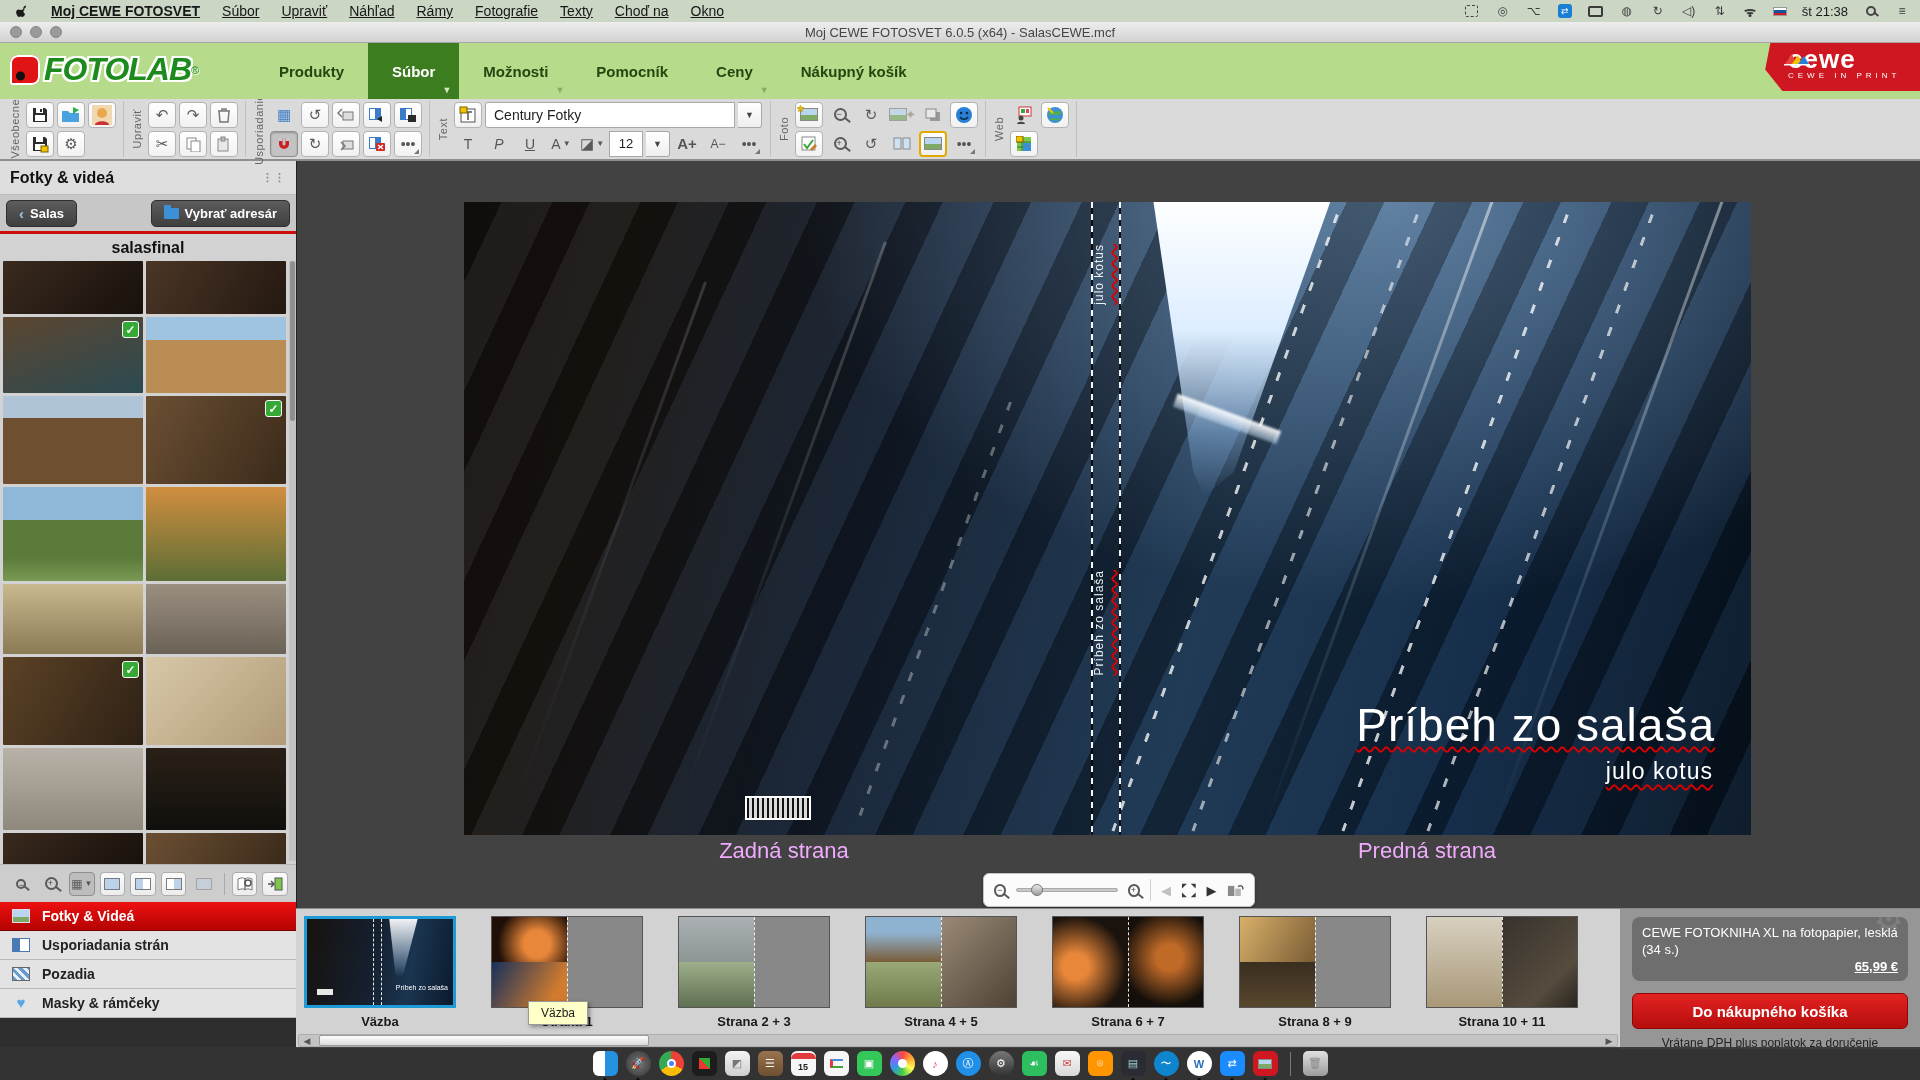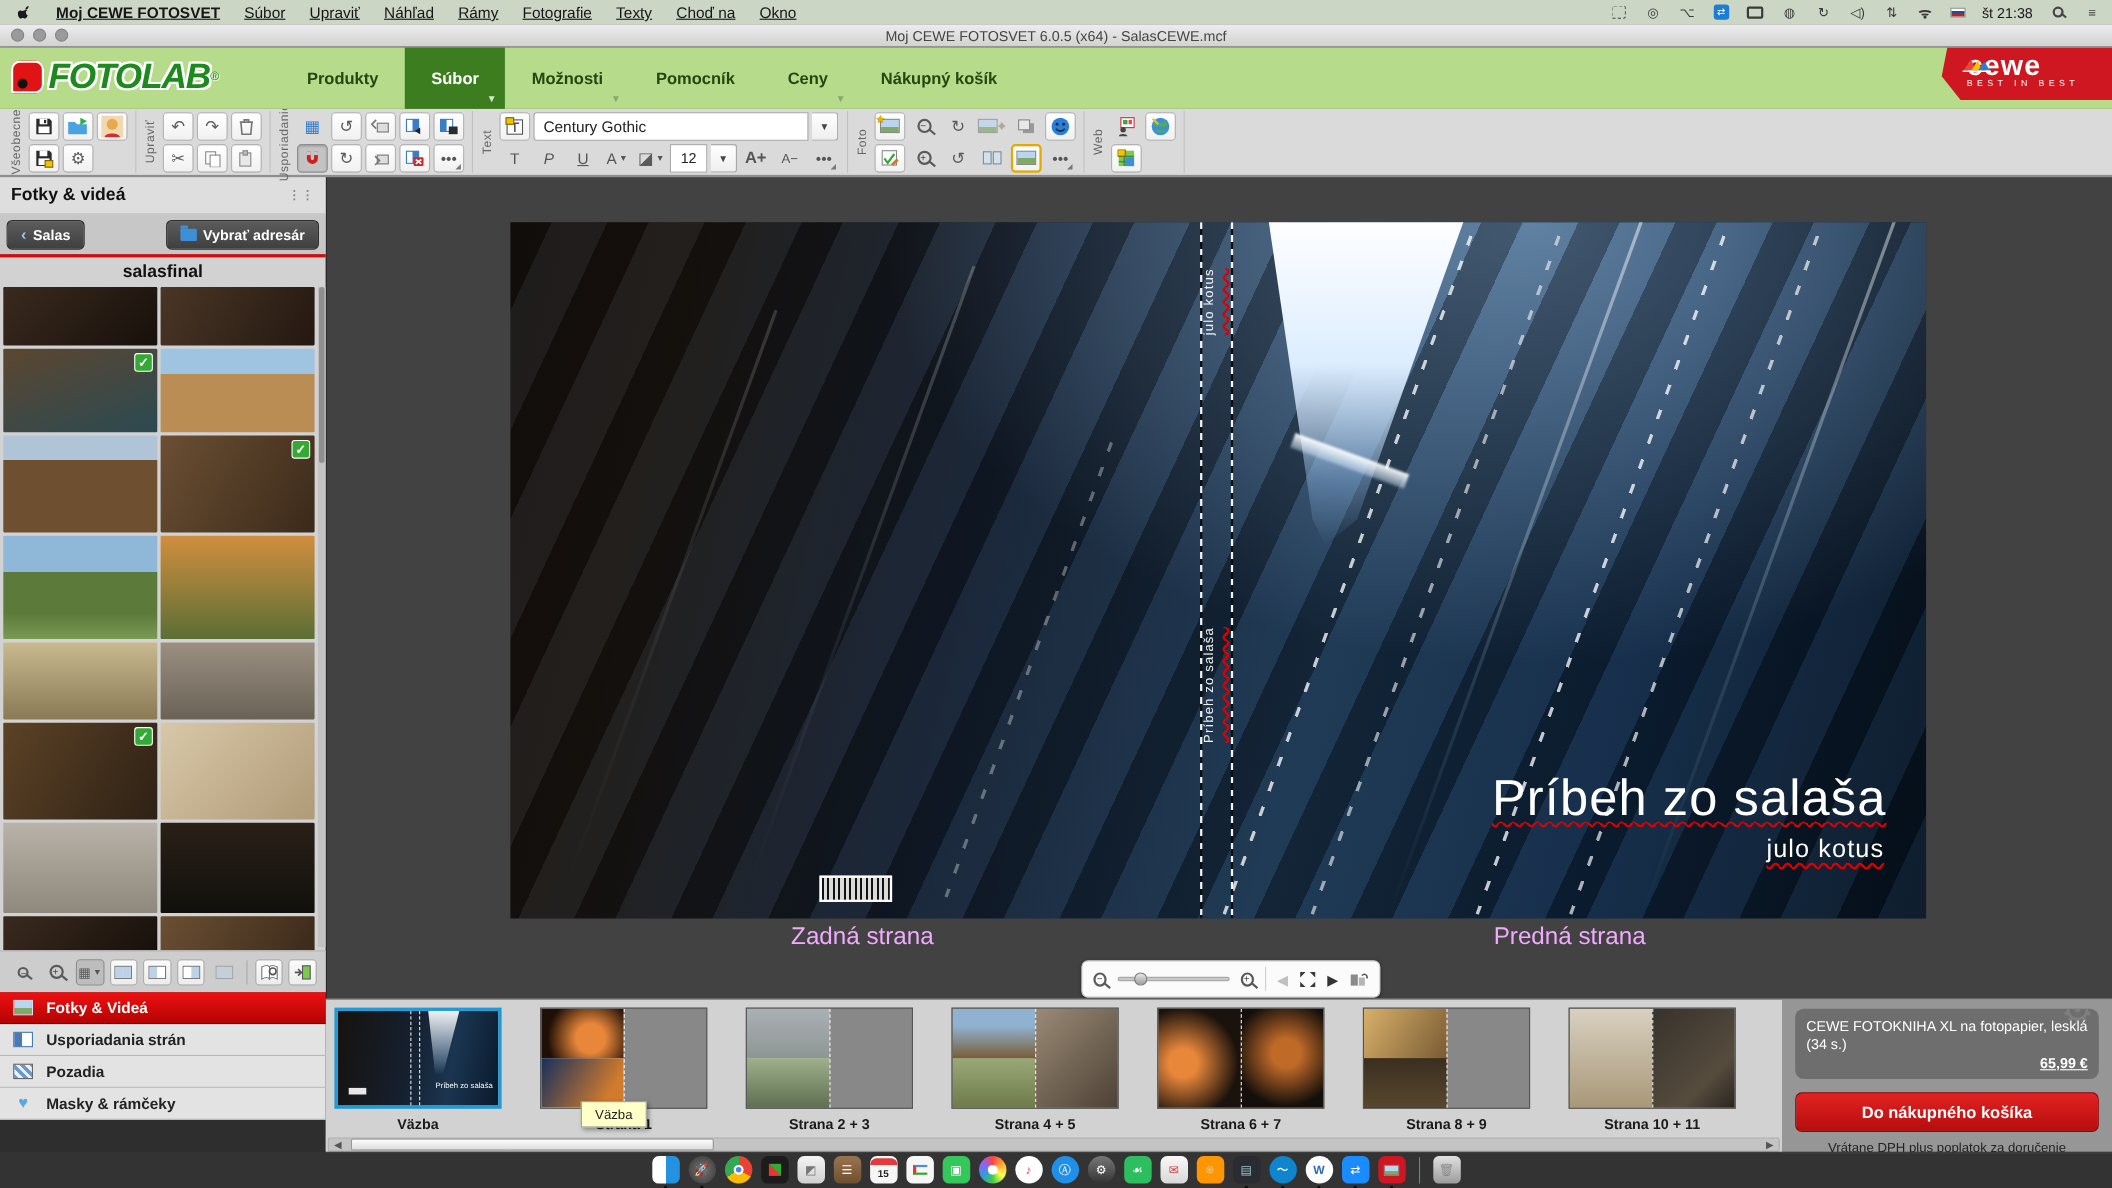--- a/index.html
+++ b/index.html
@@ -306,21 +306,21 @@
       </span>
   </div>
   <div class="cewe-banner">
     <svg class="cewe-flag" viewBox="0 0 26 14">
         <path fill="#e8463c" d="M1 12L8 2l4 10z"></path>
         <path fill="#f5c400" d="M8 12L14 3l4 9z"></path>
         <path fill="#2a7fd4" d="M14 12L20 4l5 8z"></path>
         <path fill="#fff" d="M0 12h26v1.5H0z"></path>
       </svg>
     <div class="cewe-brand">cewe</div>
-    <div class="cewe-tag">BEST IN BEST</div>
+    <div class="cewe-tag">CEWE IN PRINT</div>
   </div>
 </div>
 
 <div class="toolbar">
 
   <div class="tsec">
     <span class="tsec-label vlabel-sp">Všeobecne</span>
     <div class="trows">
       <div class="trow">
         <span class="tbtn">
@@ -462,21 +462,21 @@
     <span class="tsec-label vlabel-sp">Text</span>
     <div class="trows">
       <div class="trow">
         <span class="tbtn">
             <svg width="18" height="18" viewBox="0 0 18 18">
               <rect x="2" y="3" width="14" height="13" fill="#fff" stroke="#555"></rect>
               <path d="M5 6h8M9 6v8" stroke="#555" stroke-width="1.5"></path>
               <rect x="1" y="1" width="7" height="6" fill="#f0c400" stroke="#7a6200"></rect>
             </svg>
           </span>
-        <span class="fontbox">Century Gothic</span>
+        <span class="fontbox">Century Fotky</span>
         <span class="fontdrop">▼</span>
       </div>
       <div class="trow">
         <span class="tbtn flat">T</span>
         <span class="tbtn flat" style="font-style:italic">P</span>
         <span class="tbtn flat" style="text-decoration:underline">U</span>
         <span class="tbtn flat">
             <span>A</span>
             <span class="mini-caret">▼</span>
           </span>

